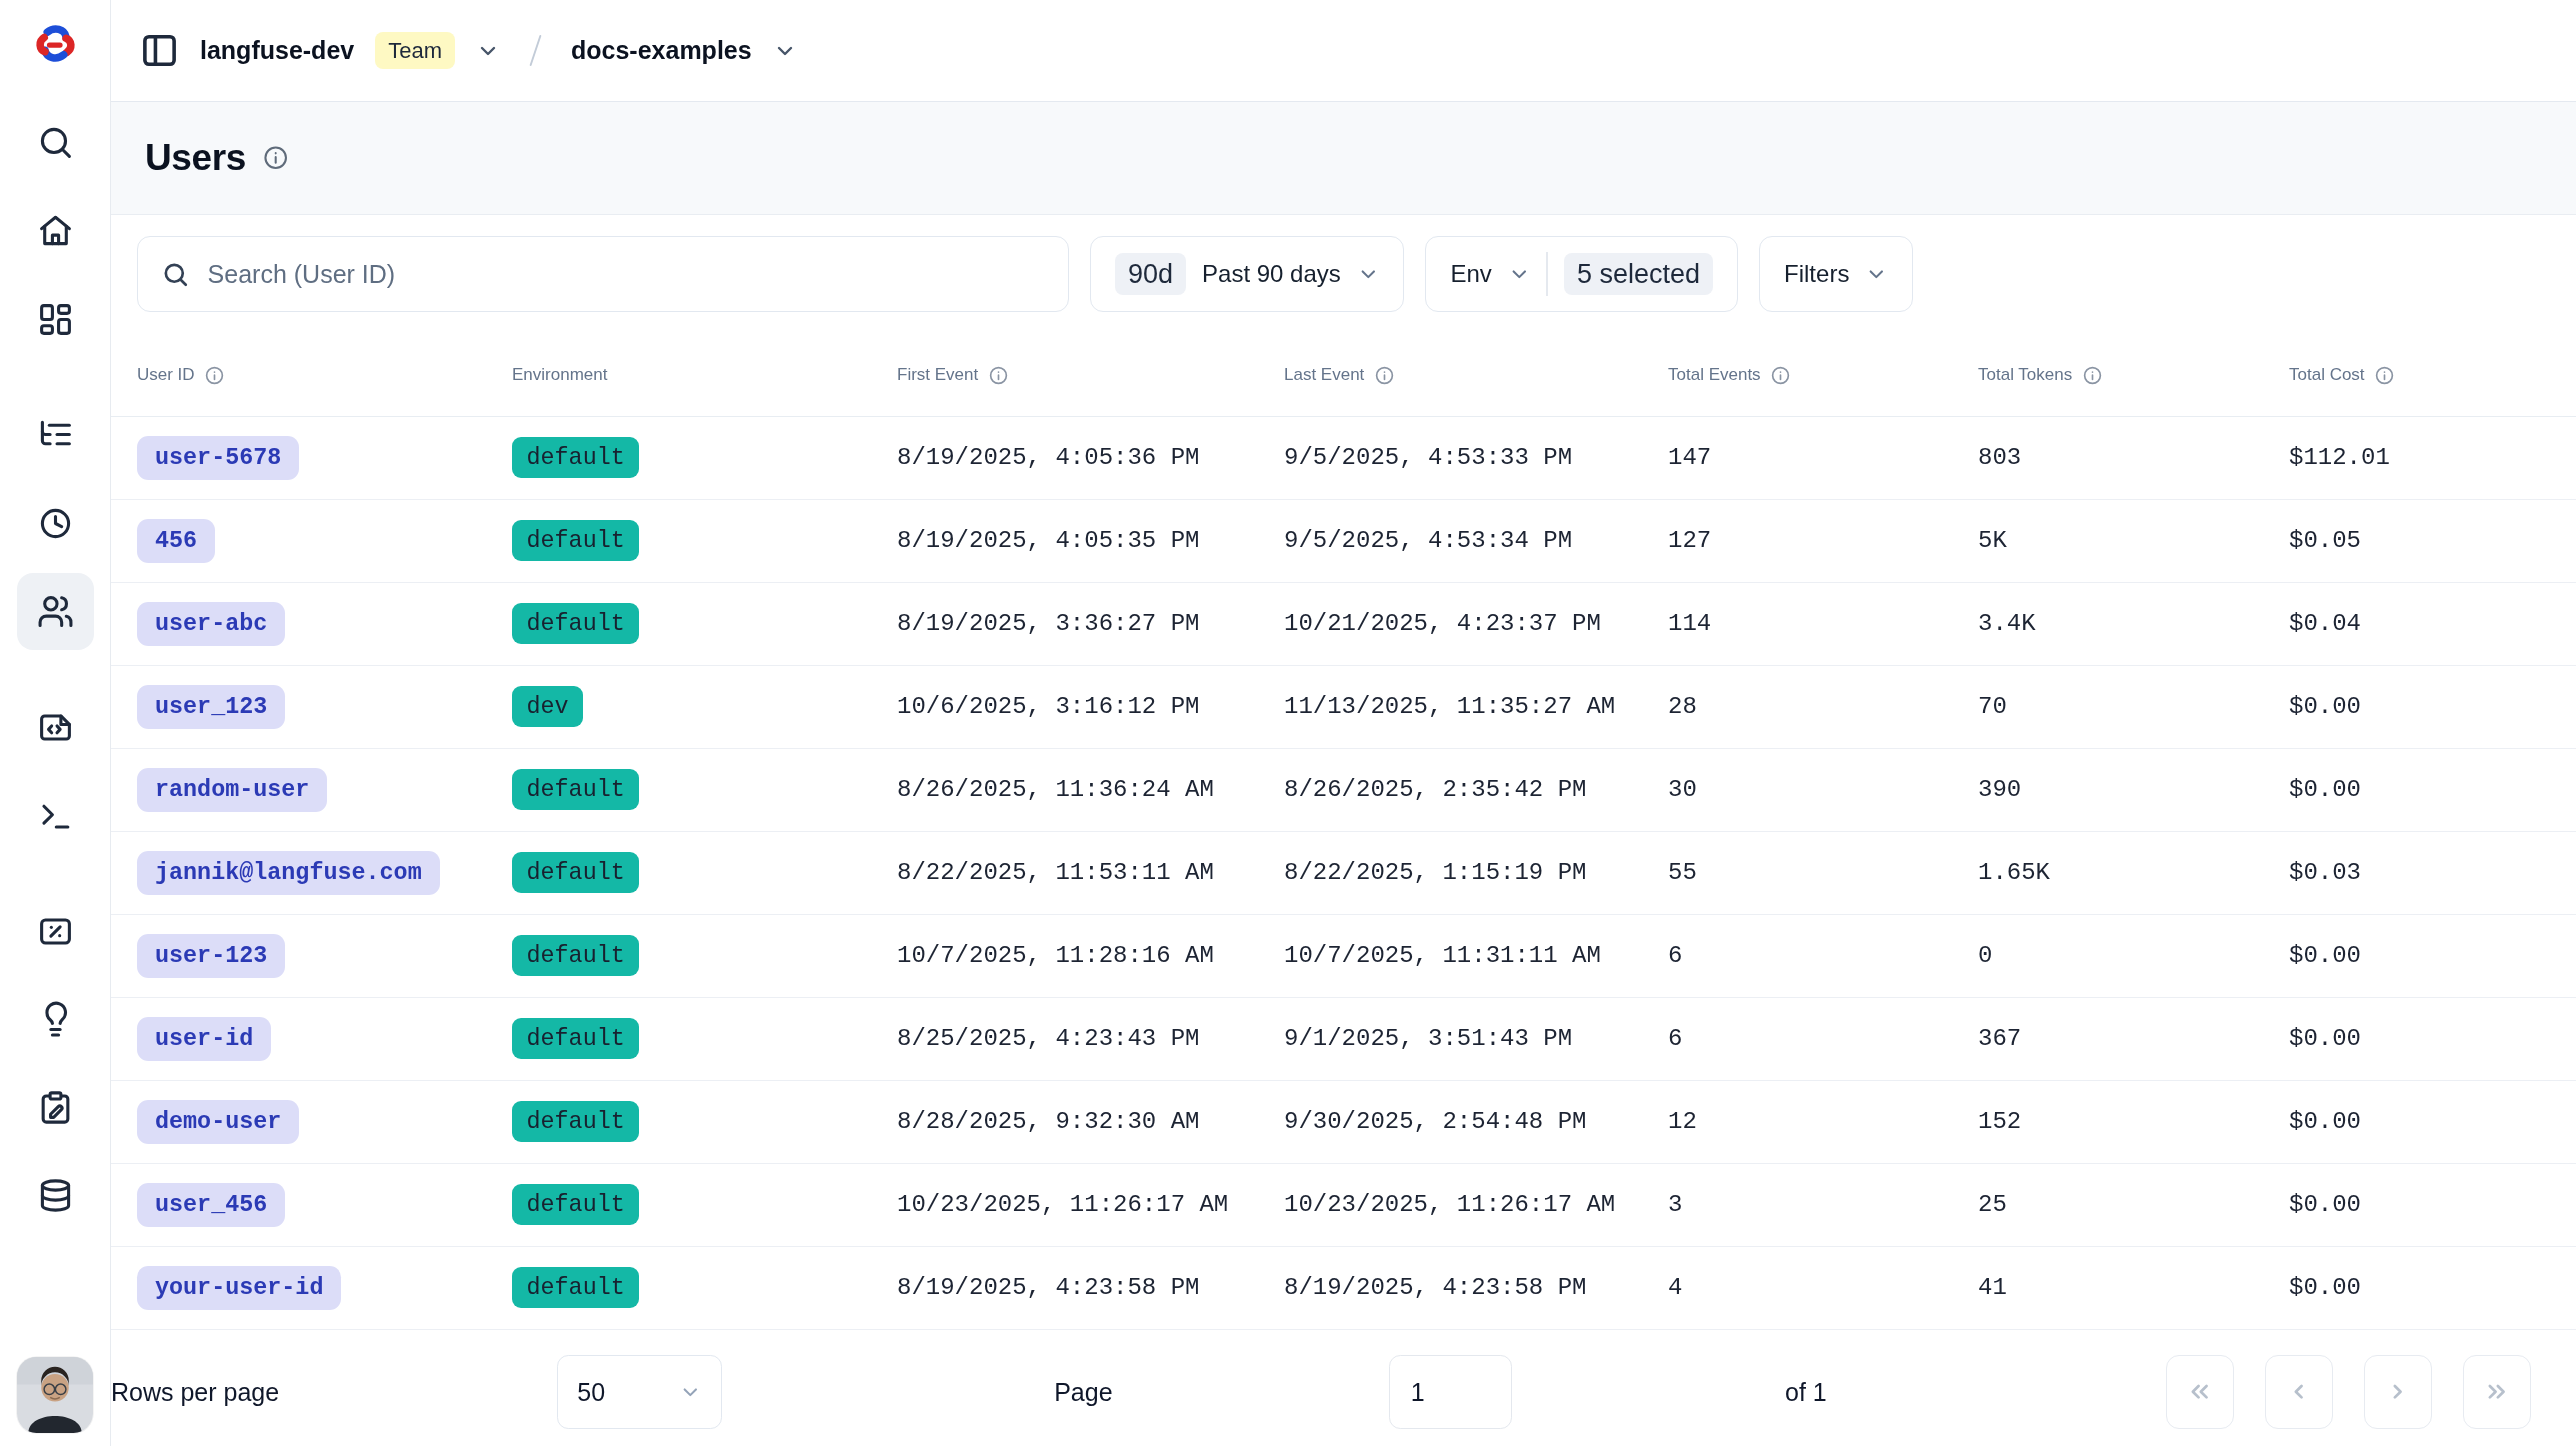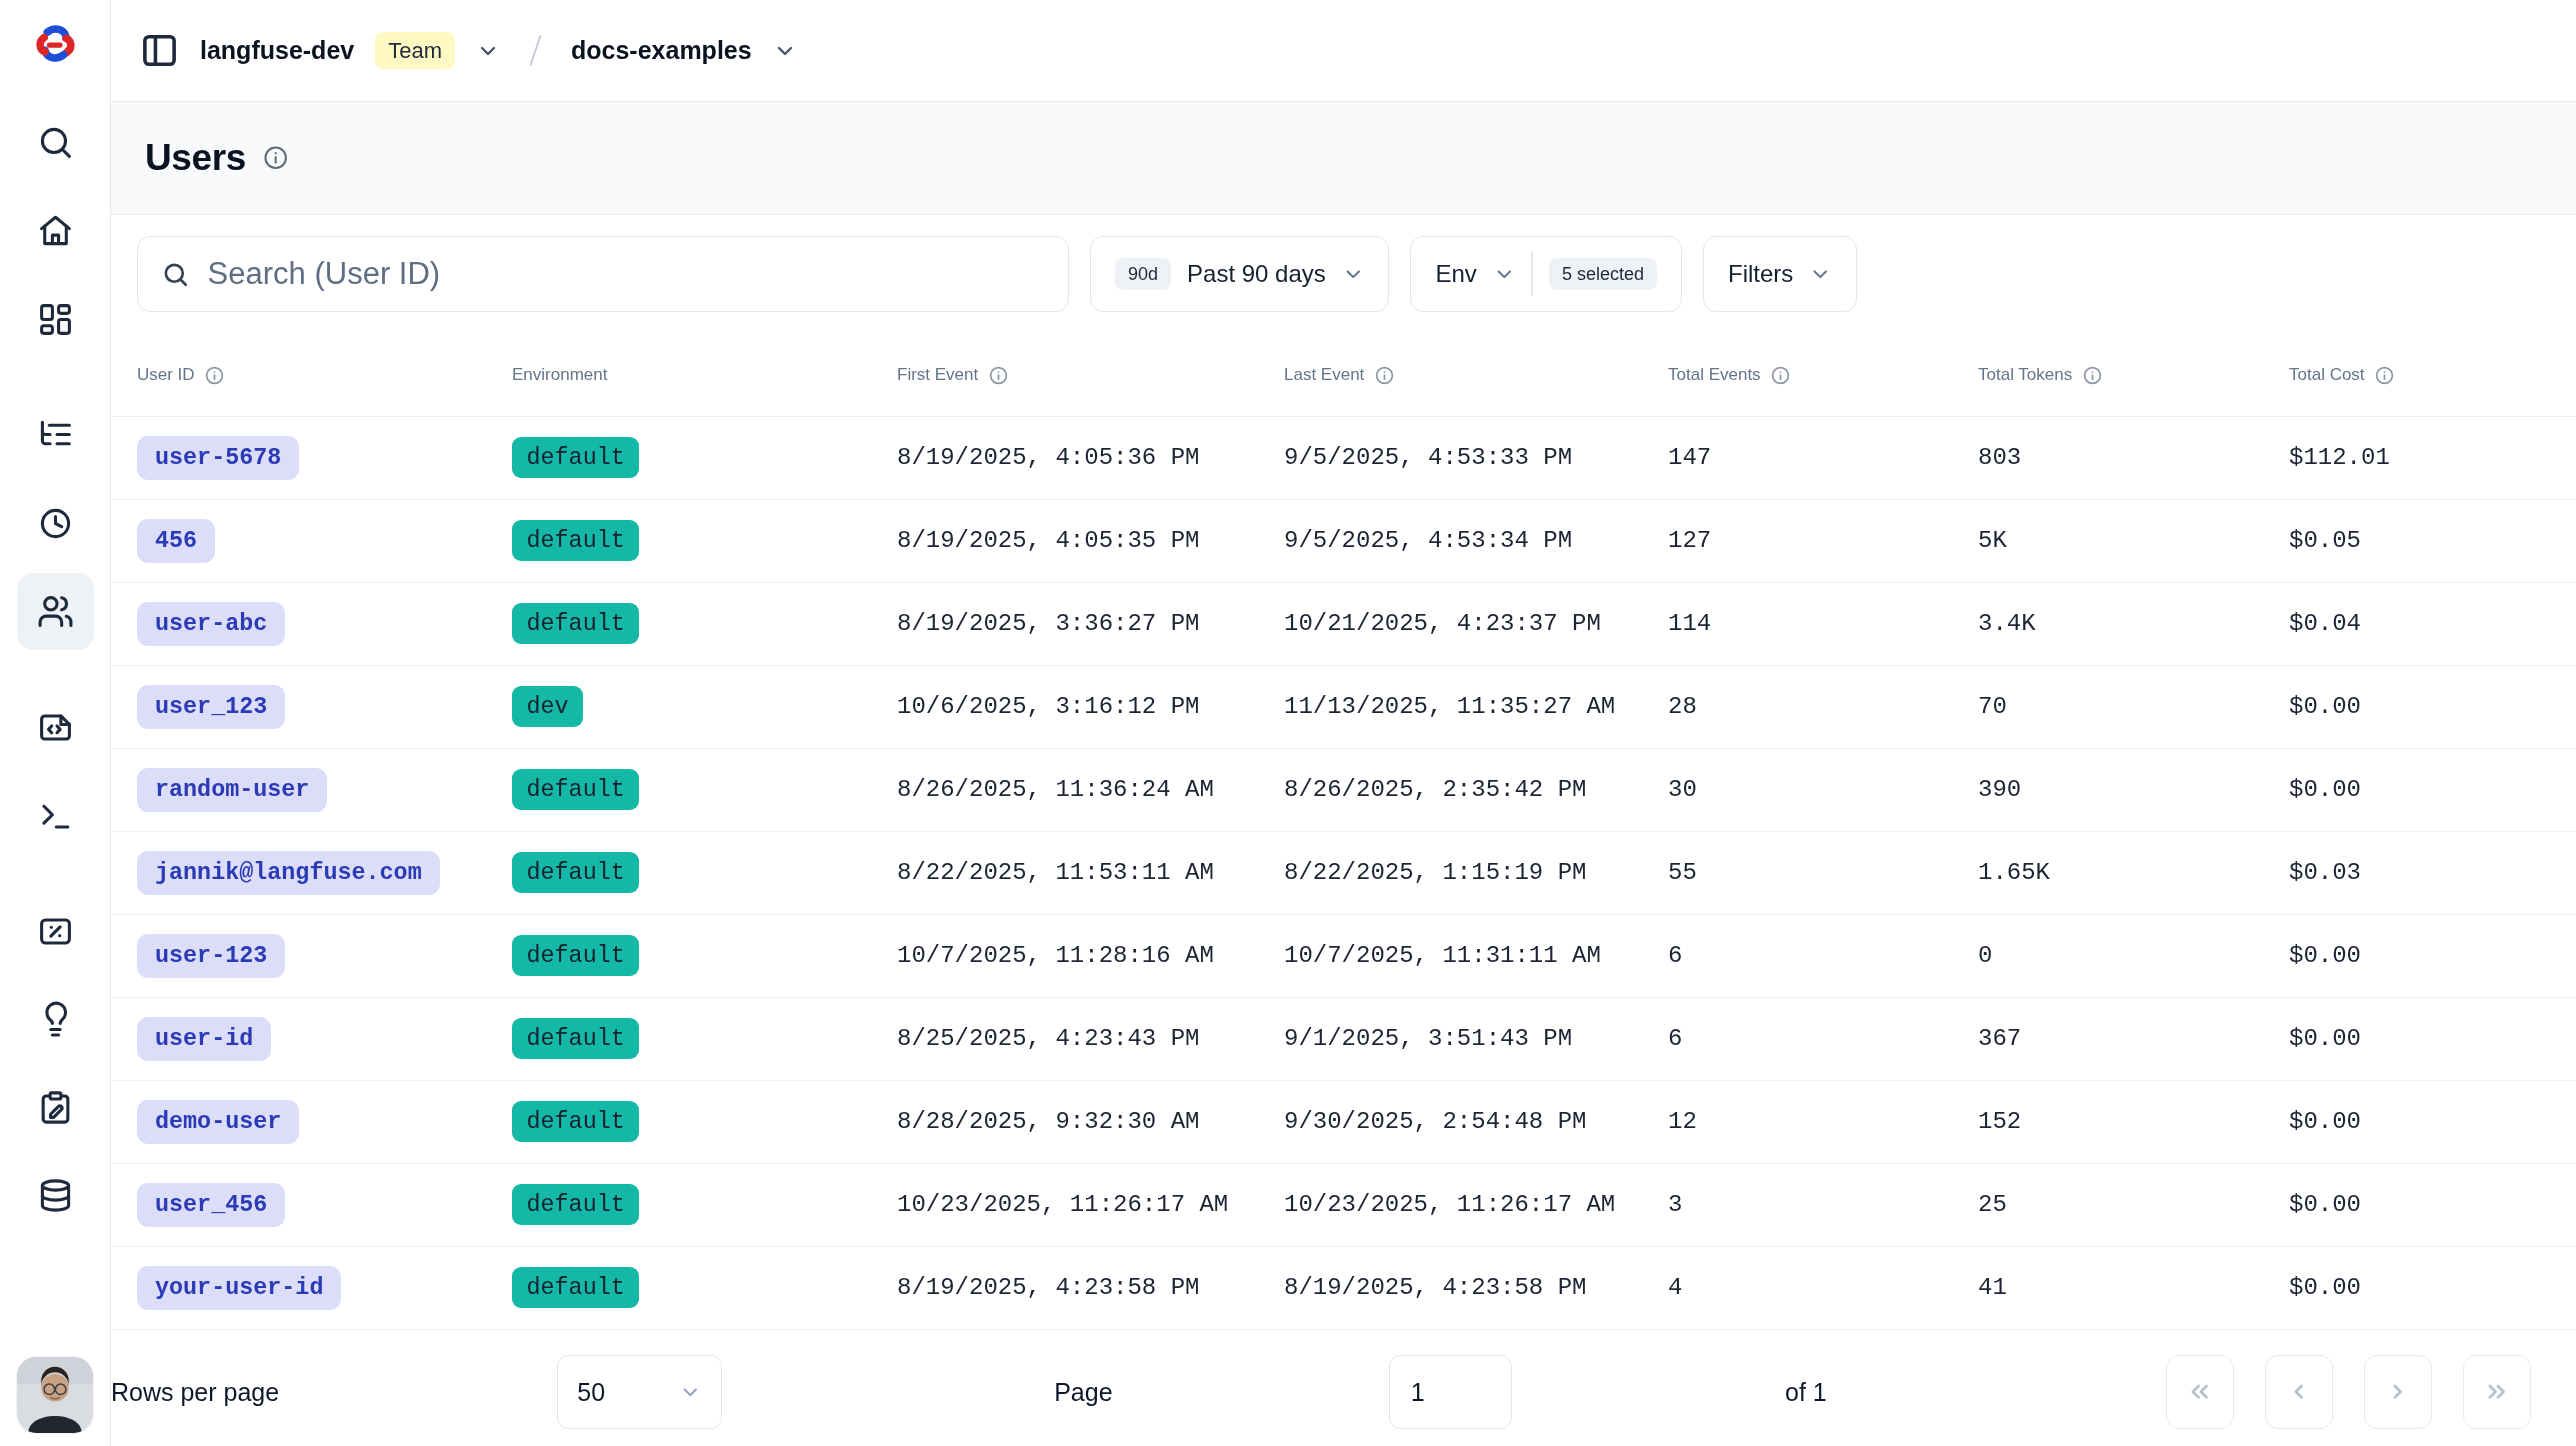--- a/index.html
+++ b/index.html
@@ -29,25 +29,25 @@
   .slash { width:29px; height:39px; color:#c3ccd8; }
 
   .titlebar { height:113px; flex:0 0 113px; background:#f7f9fb; border-bottom:1.6px solid #e9edf2; display:flex; align-items:center; gap:16px; padding:0 34px; }
   .titlebar h1 { font-size:37px; font-weight:700; letter-spacing:-0.4px; color:#0b1220; }
   .info-lg { width:27.4px; height:27.4px; color:#5f6b7a; }
 
   
   .controls { display:flex; align-items:center; padding:21px 26px 13px 26px; gap:21px; }
   .search { width:932px; height:76px; border:1.6px solid #e2e8f0; border-radius:13px; display:flex; align-items:center; gap:18px; padding:0 22.6px; background:#fff; }
   .search svg { width:29px; height:29px; color:#334155; flex:0 0 auto; }
-  .search input { border:none; outline:none; flex:1; font-size:31px; font-family:inherit; color:#0b1220; background:transparent; }
+  .search input { border:none; outline:none; flex:1; font-size:25px; font-family:inherit; color:#0b1220; background:transparent; }
   .search input::placeholder { color:#5f6e82; }
   .btn { height:76px; border:1.6px solid #e2e8f0; border-radius:13px; background:#fff; display:flex; align-items:center; gap:16px; padding:0 24px; font-size:24px; font-weight:500; color:#16202e; cursor:pointer; font-family:inherit; }
   .btn .chev { width:22.6px; height:22.6px; color:#64748b; }
-  .mini-chip { background:#eef1f6; border-radius:8px; padding:5.6px 13px; font-size:18px; font-weight:400; color:#1e293b; }
+  .mini-chip { background:#eef1f6; border-radius:8px; padding:5.6px 13px; font-size:27px; font-weight:400; color:#1e293b; }
   .vdiv { width:1.6px; height:44px; background:#e5e9ef; }
 
   
   .table { flex:1; display:flex; flex-direction:column; margin-top:9.7px; min-height:0; }
   .grid { display:grid; grid-template-columns:375px 385px 387px 384px 310px 311px minmax(0,1fr); align-items:center; padding-left:26px; }
   .thead { height:82px; flex:0 0 82px; border-bottom:1.6px solid #e8edf2; color:#64748b; font-size:17px; }
   .th { display:flex; align-items:center; gap:9.7px; }
   .th svg { width:21px; height:21px; color:#8a94a3; }
   .trow { height:83px; border-bottom:1.6px solid #eceff4; font-size:24px; color:#1d2433; cursor:pointer;font-family:Liberation Mono, monospace; }
   .badge-user { display:inline-block; background:#dcddf8; color:#2b3ab5; font-weight:700; font-size:23.4px; padding:9px 18px; border-radius:11.3px; }

